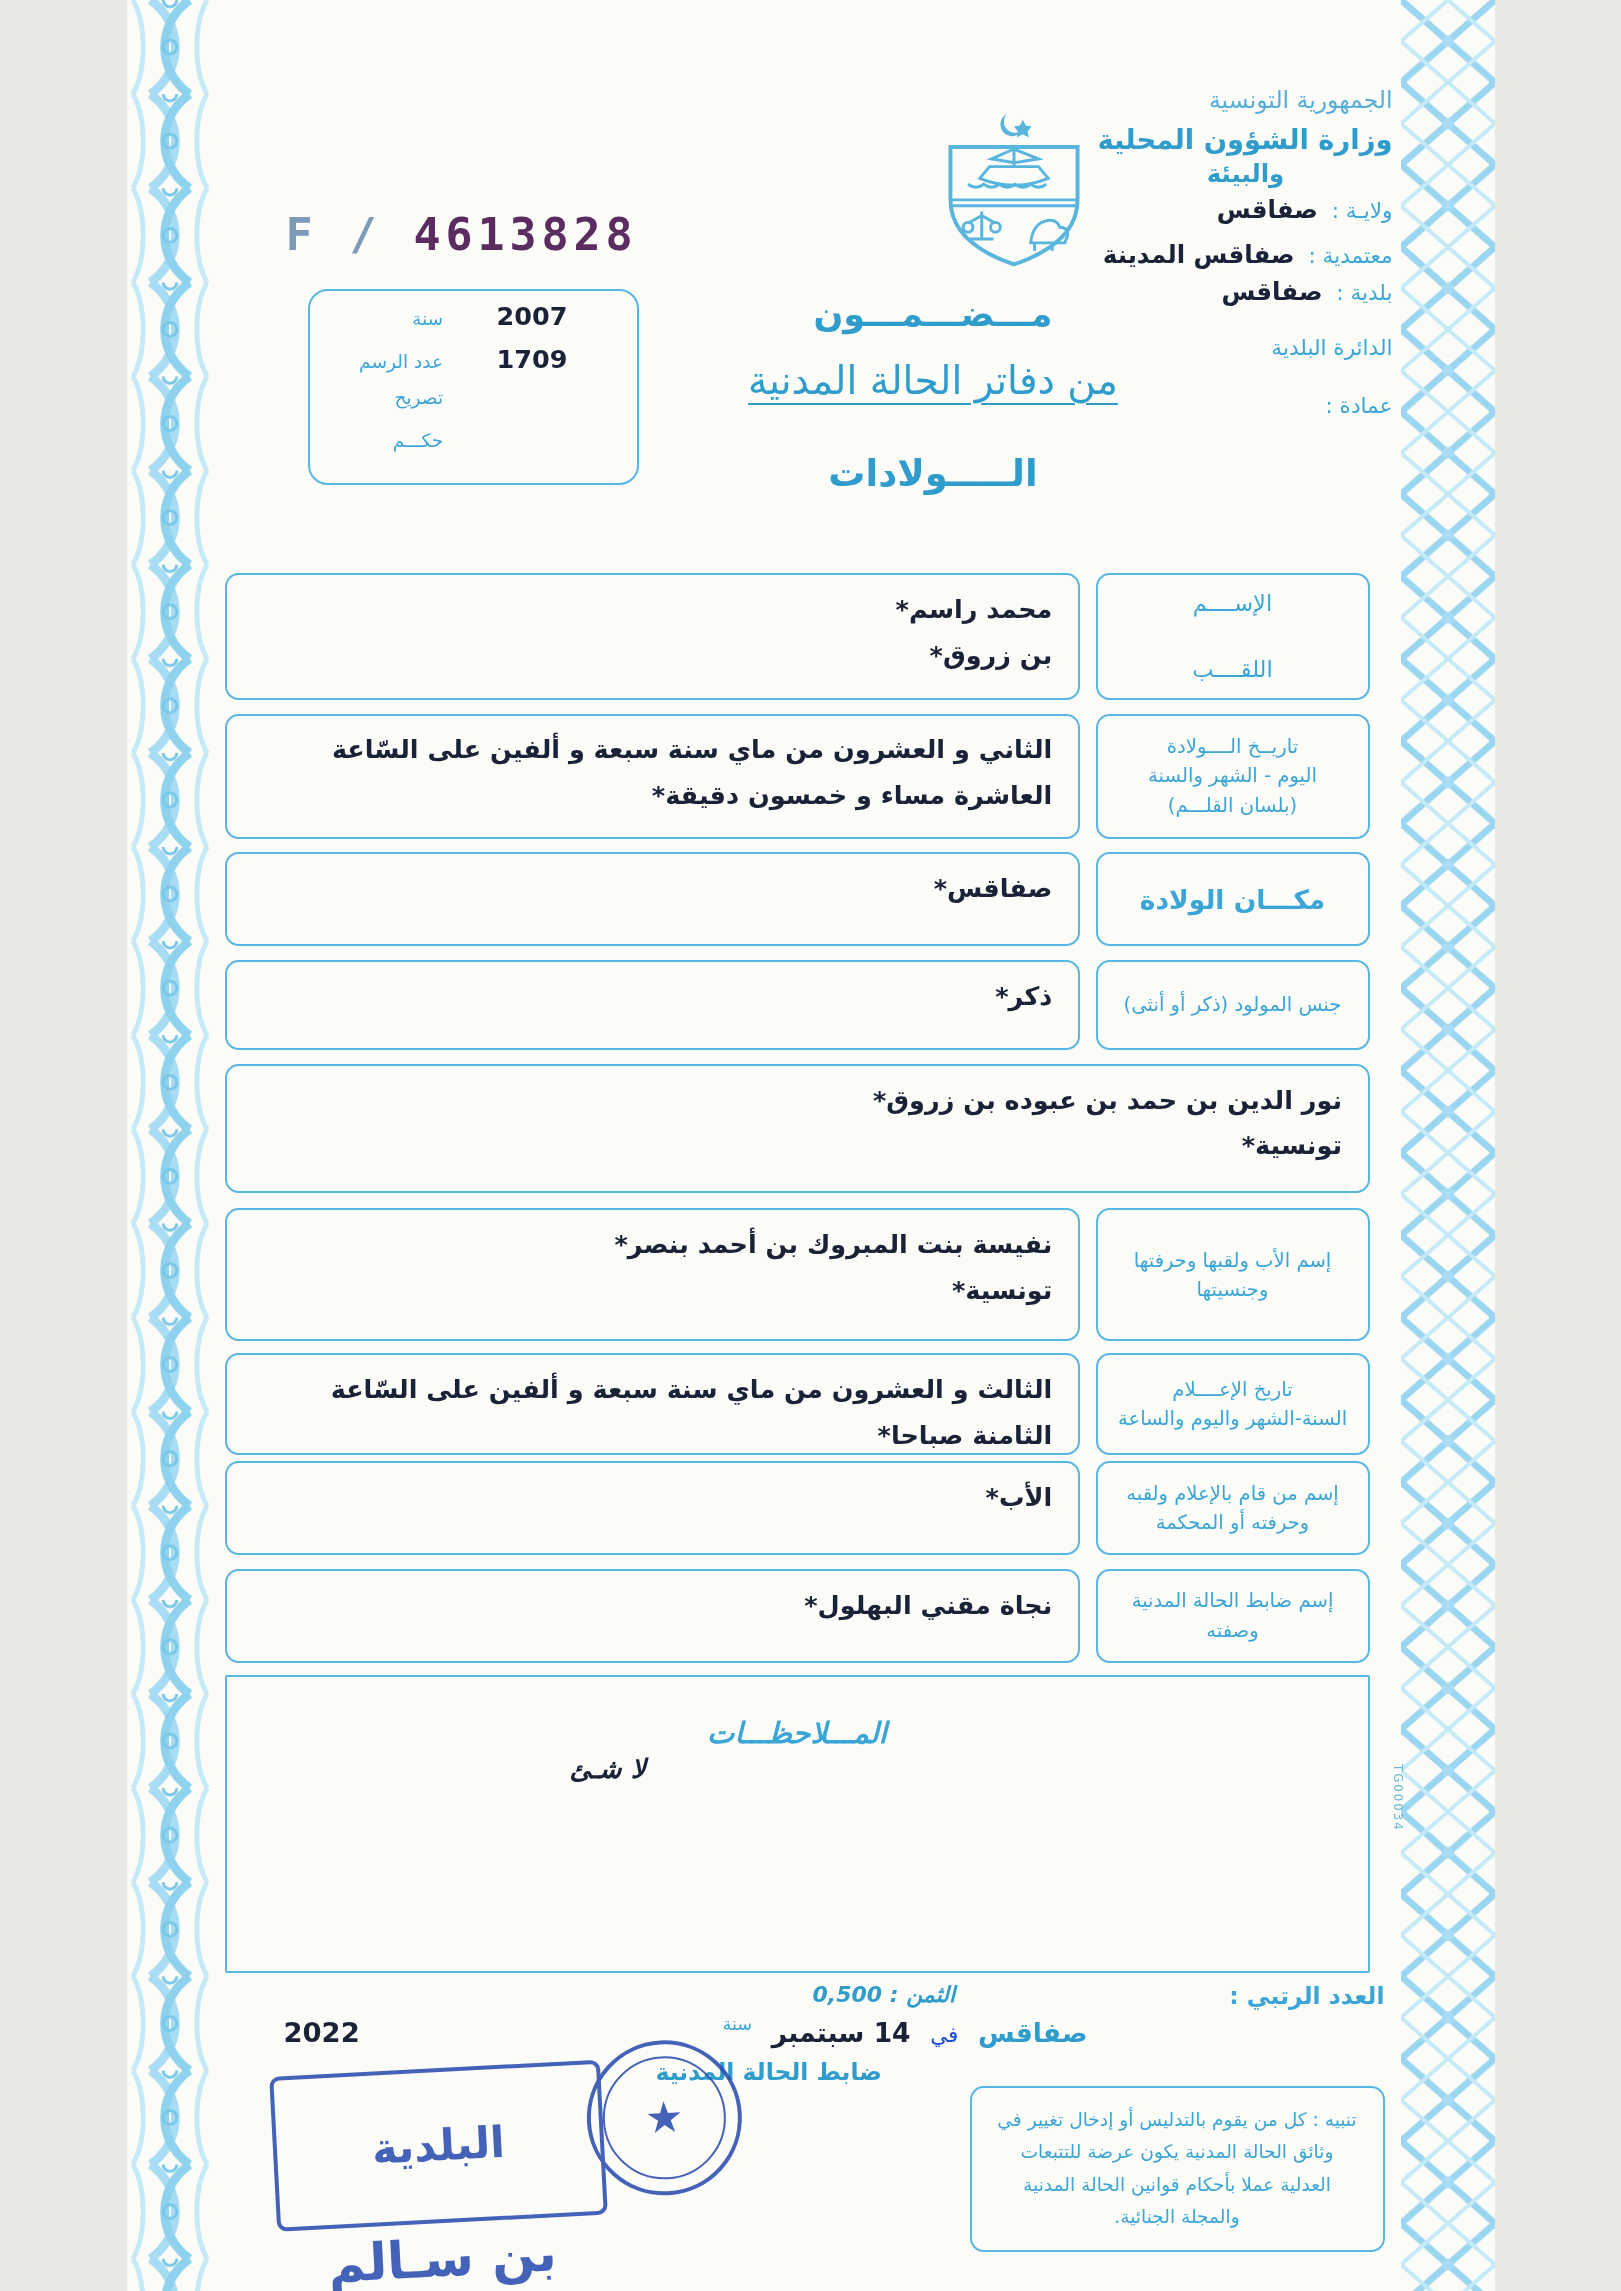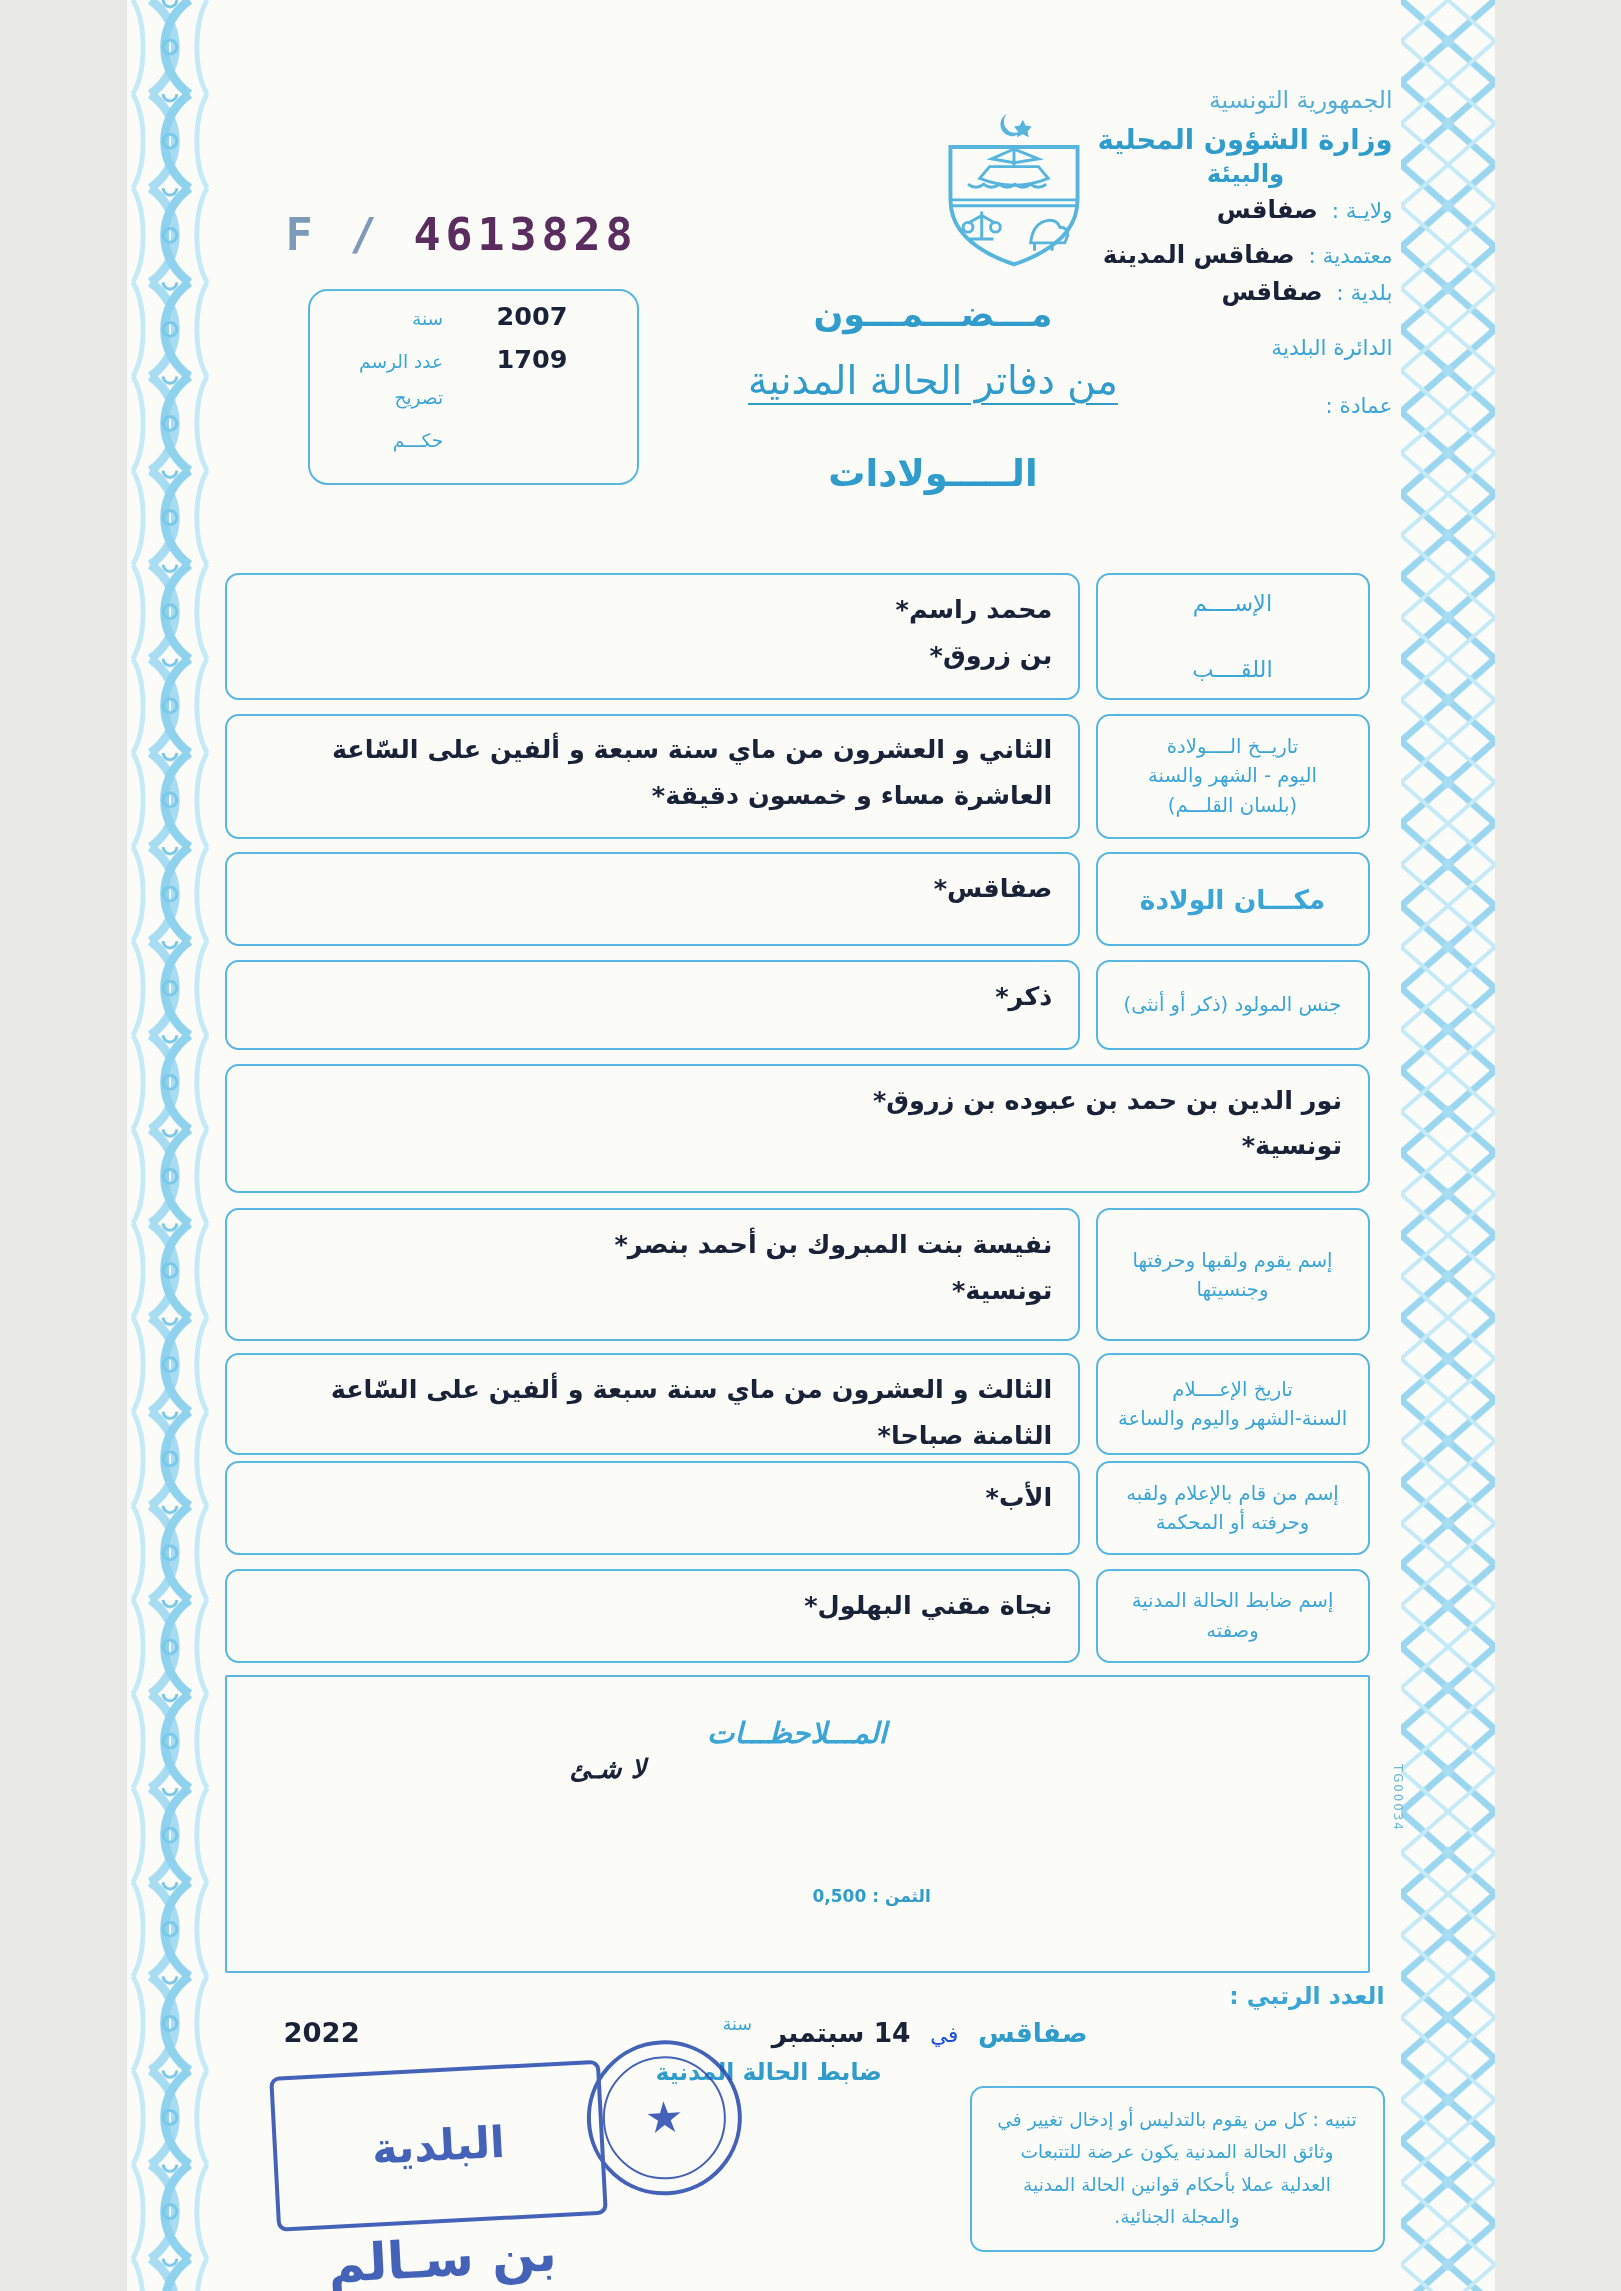--- a/index.html
+++ b/index.html
@@ -55,21 +55,21 @@
   .r5{height:129px;margin-bottom:15.7px;}
   .r6{height:133px;margin-bottom:11.8px;}
   .r7{height:102px;margin-bottom:5.9px;}
   .r8{height:94px;}
   .r9{height:94px;margin-bottom:11.8px;}
   .remarks{position:relative;height:294px;border:2.9px solid #57b6e2;border-radius:2px;font-style:italic;}
   .remarks-title{position:absolute;top:39px;left:0;right:0;text-align:center;color:#3aa5d6;font-weight:bold;font-size:29px;}
   .remarks-value{position:absolute;top:76px;left:343px;color:#1a2238;font-weight:bold;font-size:26.5px;}
   
   .footer-serial{position:absolute;top:1982px;right:110px;color:#3aa5d6;font-size:23.5px;font-weight:bold;}
-  .footer-price{position:absolute;top:1886px;left:686px;color:#2f9ccc;font-size:17px;font-weight:bold;}
+  .footer-price{position:absolute;top:1982px;left:686px;color:#2f9ccc;font-size:22px;font-weight:bold;font-style:italic;}
   .date-line{position:absolute;top:2017px;left:118px;width:843px;display:flex;direction:rtl;align-items:baseline;gap:19.6px;}
   .date-city{color:#2f9ccc;font-weight:bold;font-size:26.5px;}
   .date-in{color:#1d4ed8;font-size:21.6px;}
   .date-day{color:#1a2238;font-weight:bold;font-size:26.5px;}
   .date-year-label{color:#3aa5d6;font-size:17.6px;transform:translateY(-11.8px);}
   .date-year{color:#1a2238;font-weight:bold;font-size:27.4px;margin-left:39px;margin-right:auto;}
   .officer-title{position:absolute;top:2058px;left:529px;color:#2f9ccc;font-weight:bold;font-size:23.5px;}
   .stamp{position:absolute;left:137px;top:2037px;width:549px;height:250px;transform:rotate(-3deg);color:#2b4db0;opacity:.88;z-index:5;}
   .stamp-rect{position:absolute;left:9.8px;top:25.5px;width:323px;height:147px;border:4.9px solid currentColor;border-radius:9.8px;
     display:flex;align-items:center;justify-content:center;font-weight:bold;font-size:43px;}
@@ -217,21 +217,21 @@
       <div class="value-box"><span class="pre">ذكر*</span></div>
     </div>
 
     <div class="form-row r5">
       <div class="value-box"><span class="pre">نور الدين بن حمد بن عبوده بن زروق*
 تونسية*</span></div>
     </div>
 
     <div class="form-row r6">
       <div class="label-box">
-          <span class="pre">إسم يقوم ولقبها وحرفتها
+          <span class="pre">إسم الأب ولقبها وحرفتها
 وجنسيتها</span>
         </div>
       <div class="value-box"><span class="pre">نفيسة بنت المبروك بن أحمد بنصر*
 تونسية*</span></div>
     </div>
 
     <div class="form-row r7">
       <div class="label-box">
           <span class="pre">تاريخ الإعــــلام
 السنة-الشهر واليوم والساعة</span>

